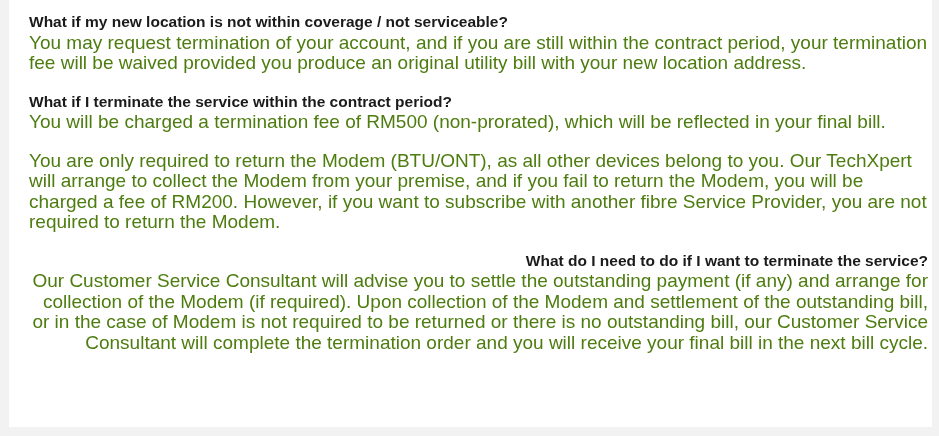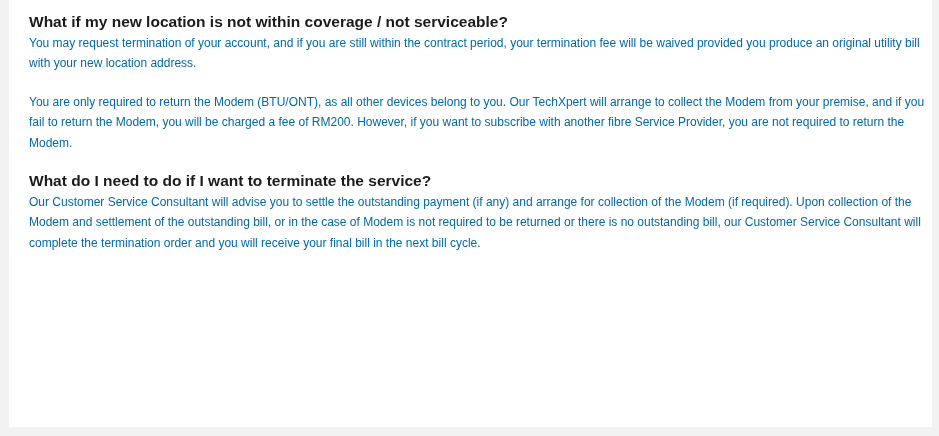--- a/index.html
+++ b/index.html
@@ -23,50 +23,52 @@
     top: 0;
     width: 923px;
     height: 427px;
     background: #ffffff;
     padding: 12px 4px 0 20px;
   }
   .faq-item {
     margin: 0 0 18px 0;
     max-width: 899px;
   }
-  .faq-item:last-child { margin-bottom: 0; }
+  .faq-item:last-child { margin-bottom: 0; text-align: right; }
   .q {
     margin: 0;
     font-size: 15.5px;
     line-height: 20.5px;
     font-weight: bold;
     color: #1b1b1b;
     letter-spacing: 0;
   }
   .a {
     margin: 0;
-    font-size: 12px;
+    font-size: 19px;
     line-height: 20.5px;
     font-weight: normal;
-    color: #0369a1;
+    color: #4d7c0f;
     letter-spacing: 0;
   }
 </style>
 </head>
 <body>
 
 <div class="page">
   <div class="content">
 
     <section class="faq-item">
       <h3 class="q">What if my new location is not within coverage / not serviceable?</h3>
       <p class="a">You may request termination of your account, and if you are still within the contract period, your termination fee will be waived provided you produce an original utility bill with your new location address.</p>
     </section>
 
     <section class="faq-item">
+      <h3 class="q">What if I terminate the service within the contract period?</h3>
+      <p class="a">You will be charged a termination fee of RM500 (non-prorated), which will be reflected in your final bill.</p>
     </section>
 
 
     <section class="faq-item">
       <p class="a">You are only required to return the Modem (BTU/ONT), as all other devices belong to you. Our TechXpert will arrange to collect the Modem from your premise, and if you fail to return the Modem, you will be charged a fee of RM200. However, if you want to subscribe with another fibre Service Provider, you are not required to return the Modem.</p>
     </section>
 
     <section class="faq-item">
       <h3 class="q">What do I need to do if I want to terminate the service?</h3>
       <p class="a">Our Customer Service Consultant will advise you to settle the outstanding payment (if any) and arrange for collection of the Modem (if required). Upon collection of the Modem and settlement of the outstanding bill, or in the case of Modem is not required to be returned or there is no outstanding bill, our Customer Service Consultant will complete the termination order and you will receive your final bill in the next bill cycle.</p>

